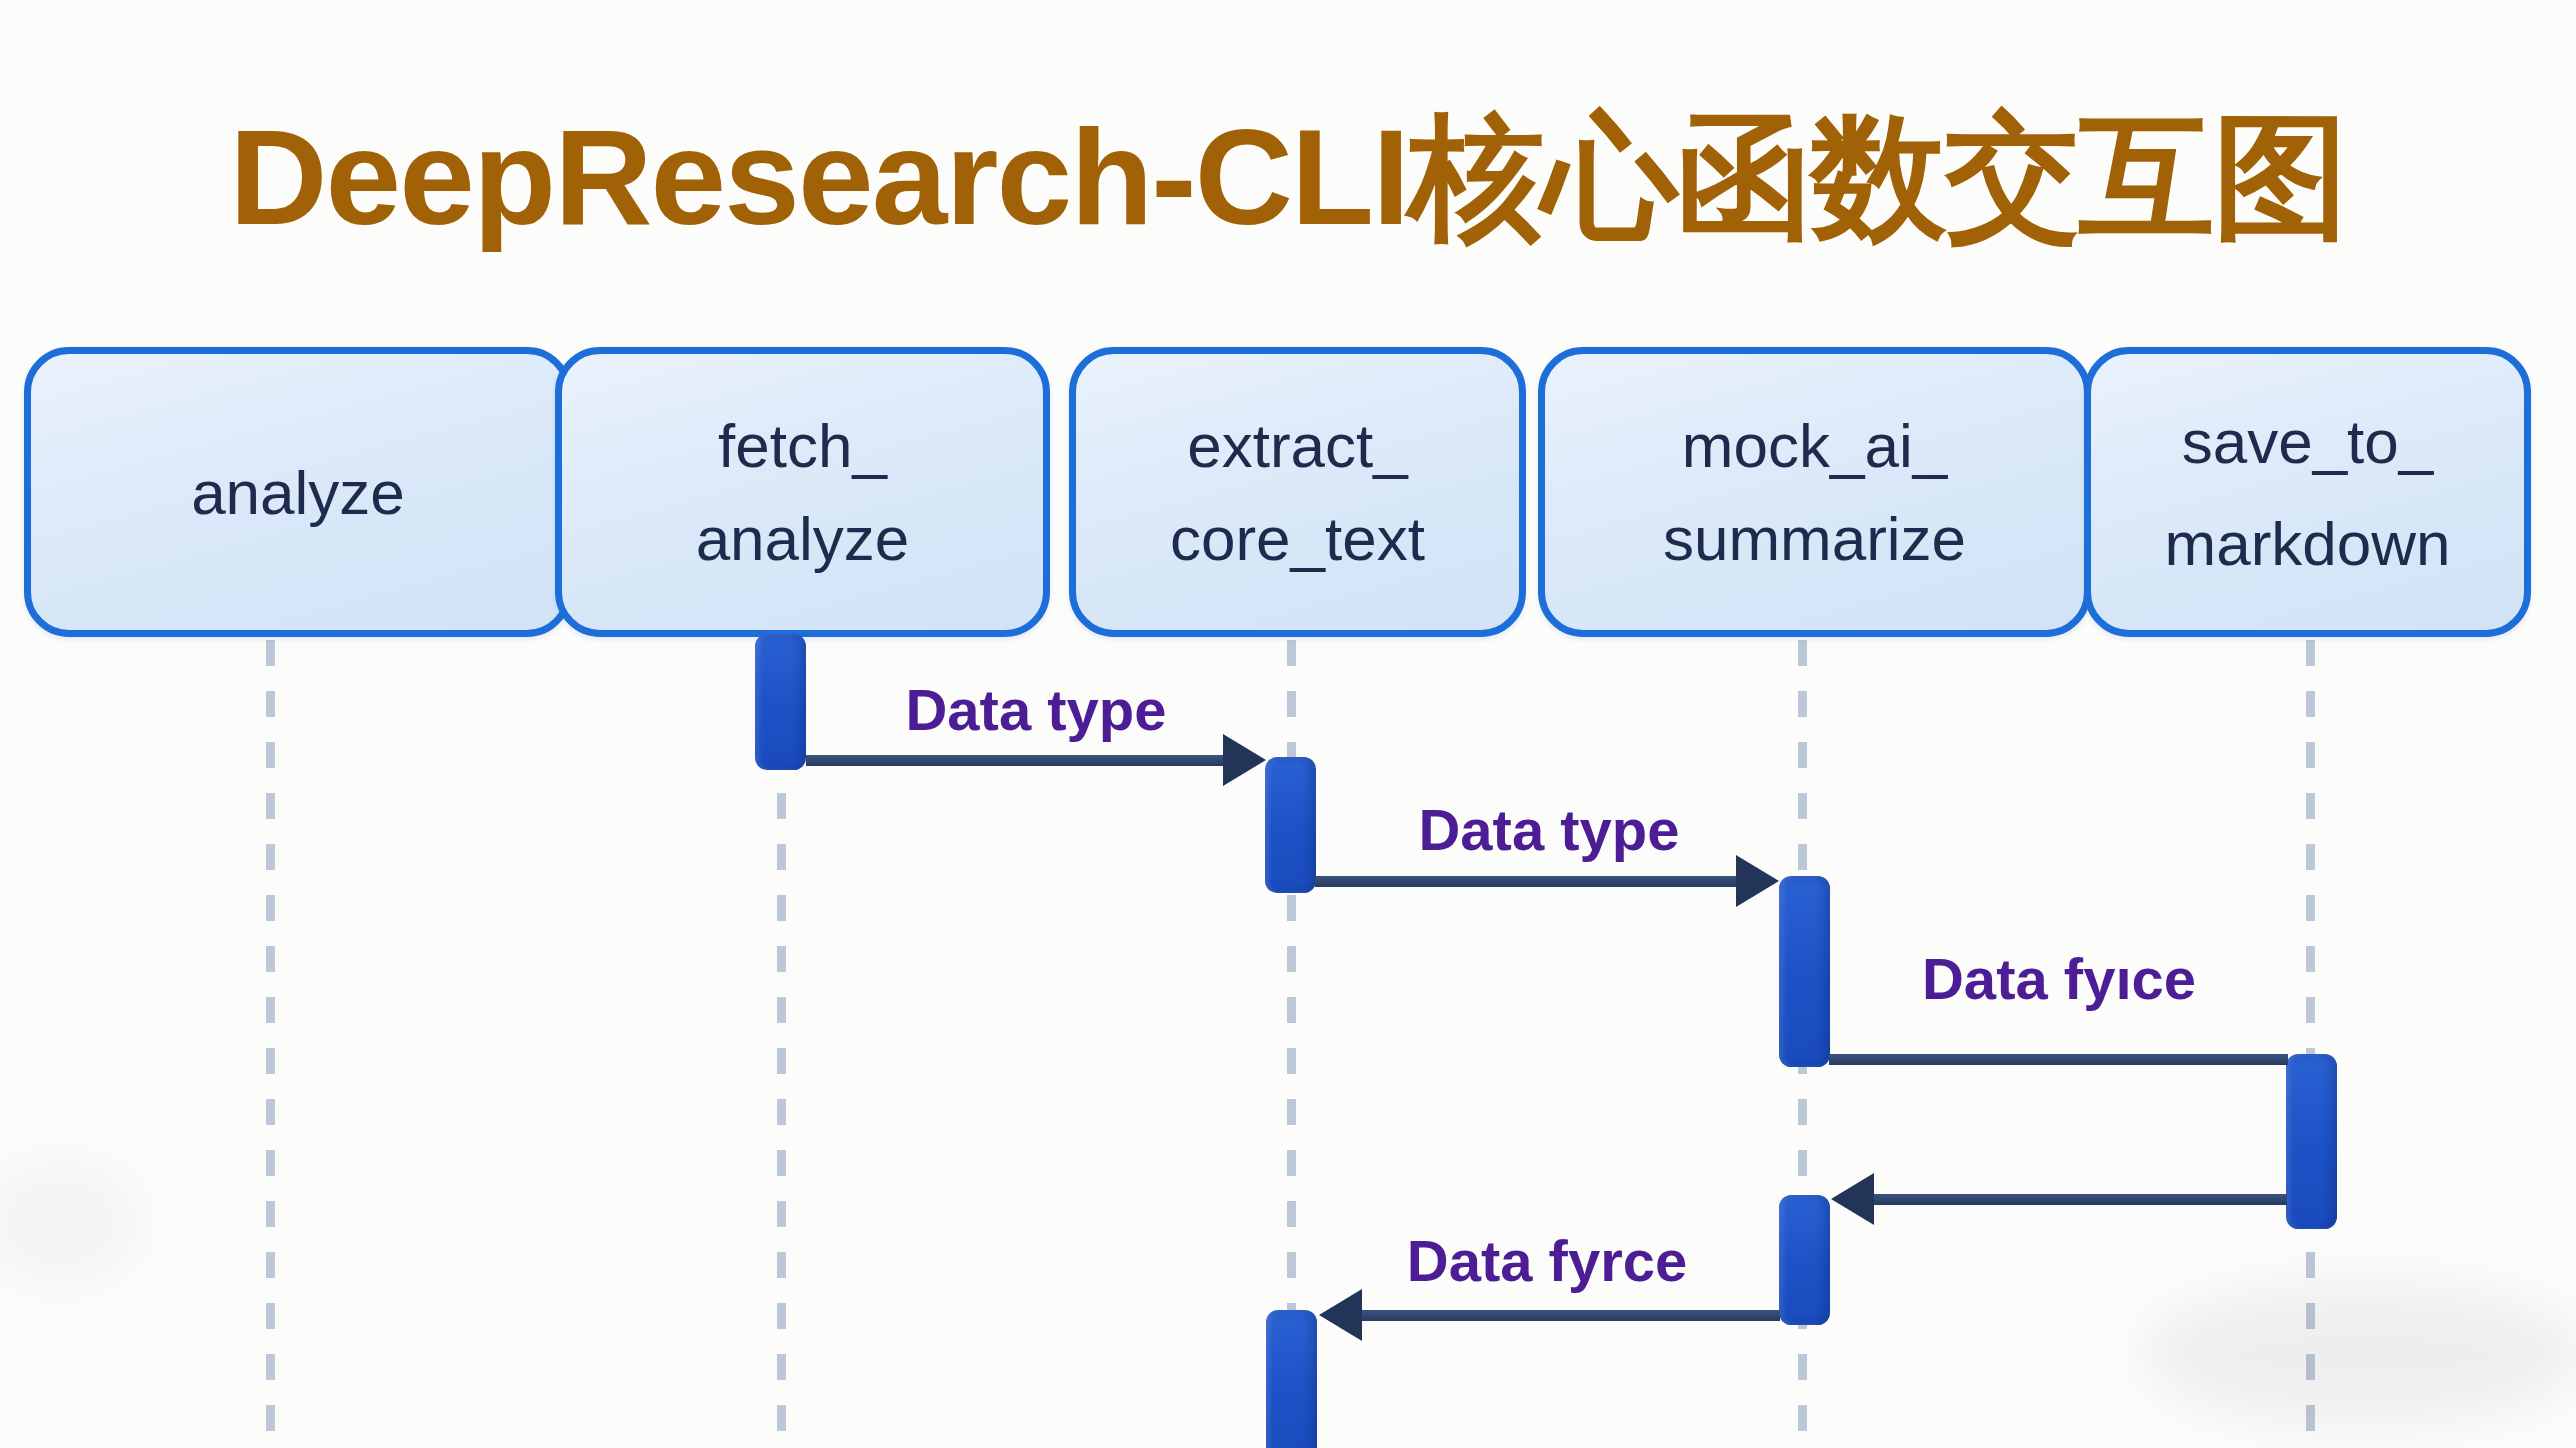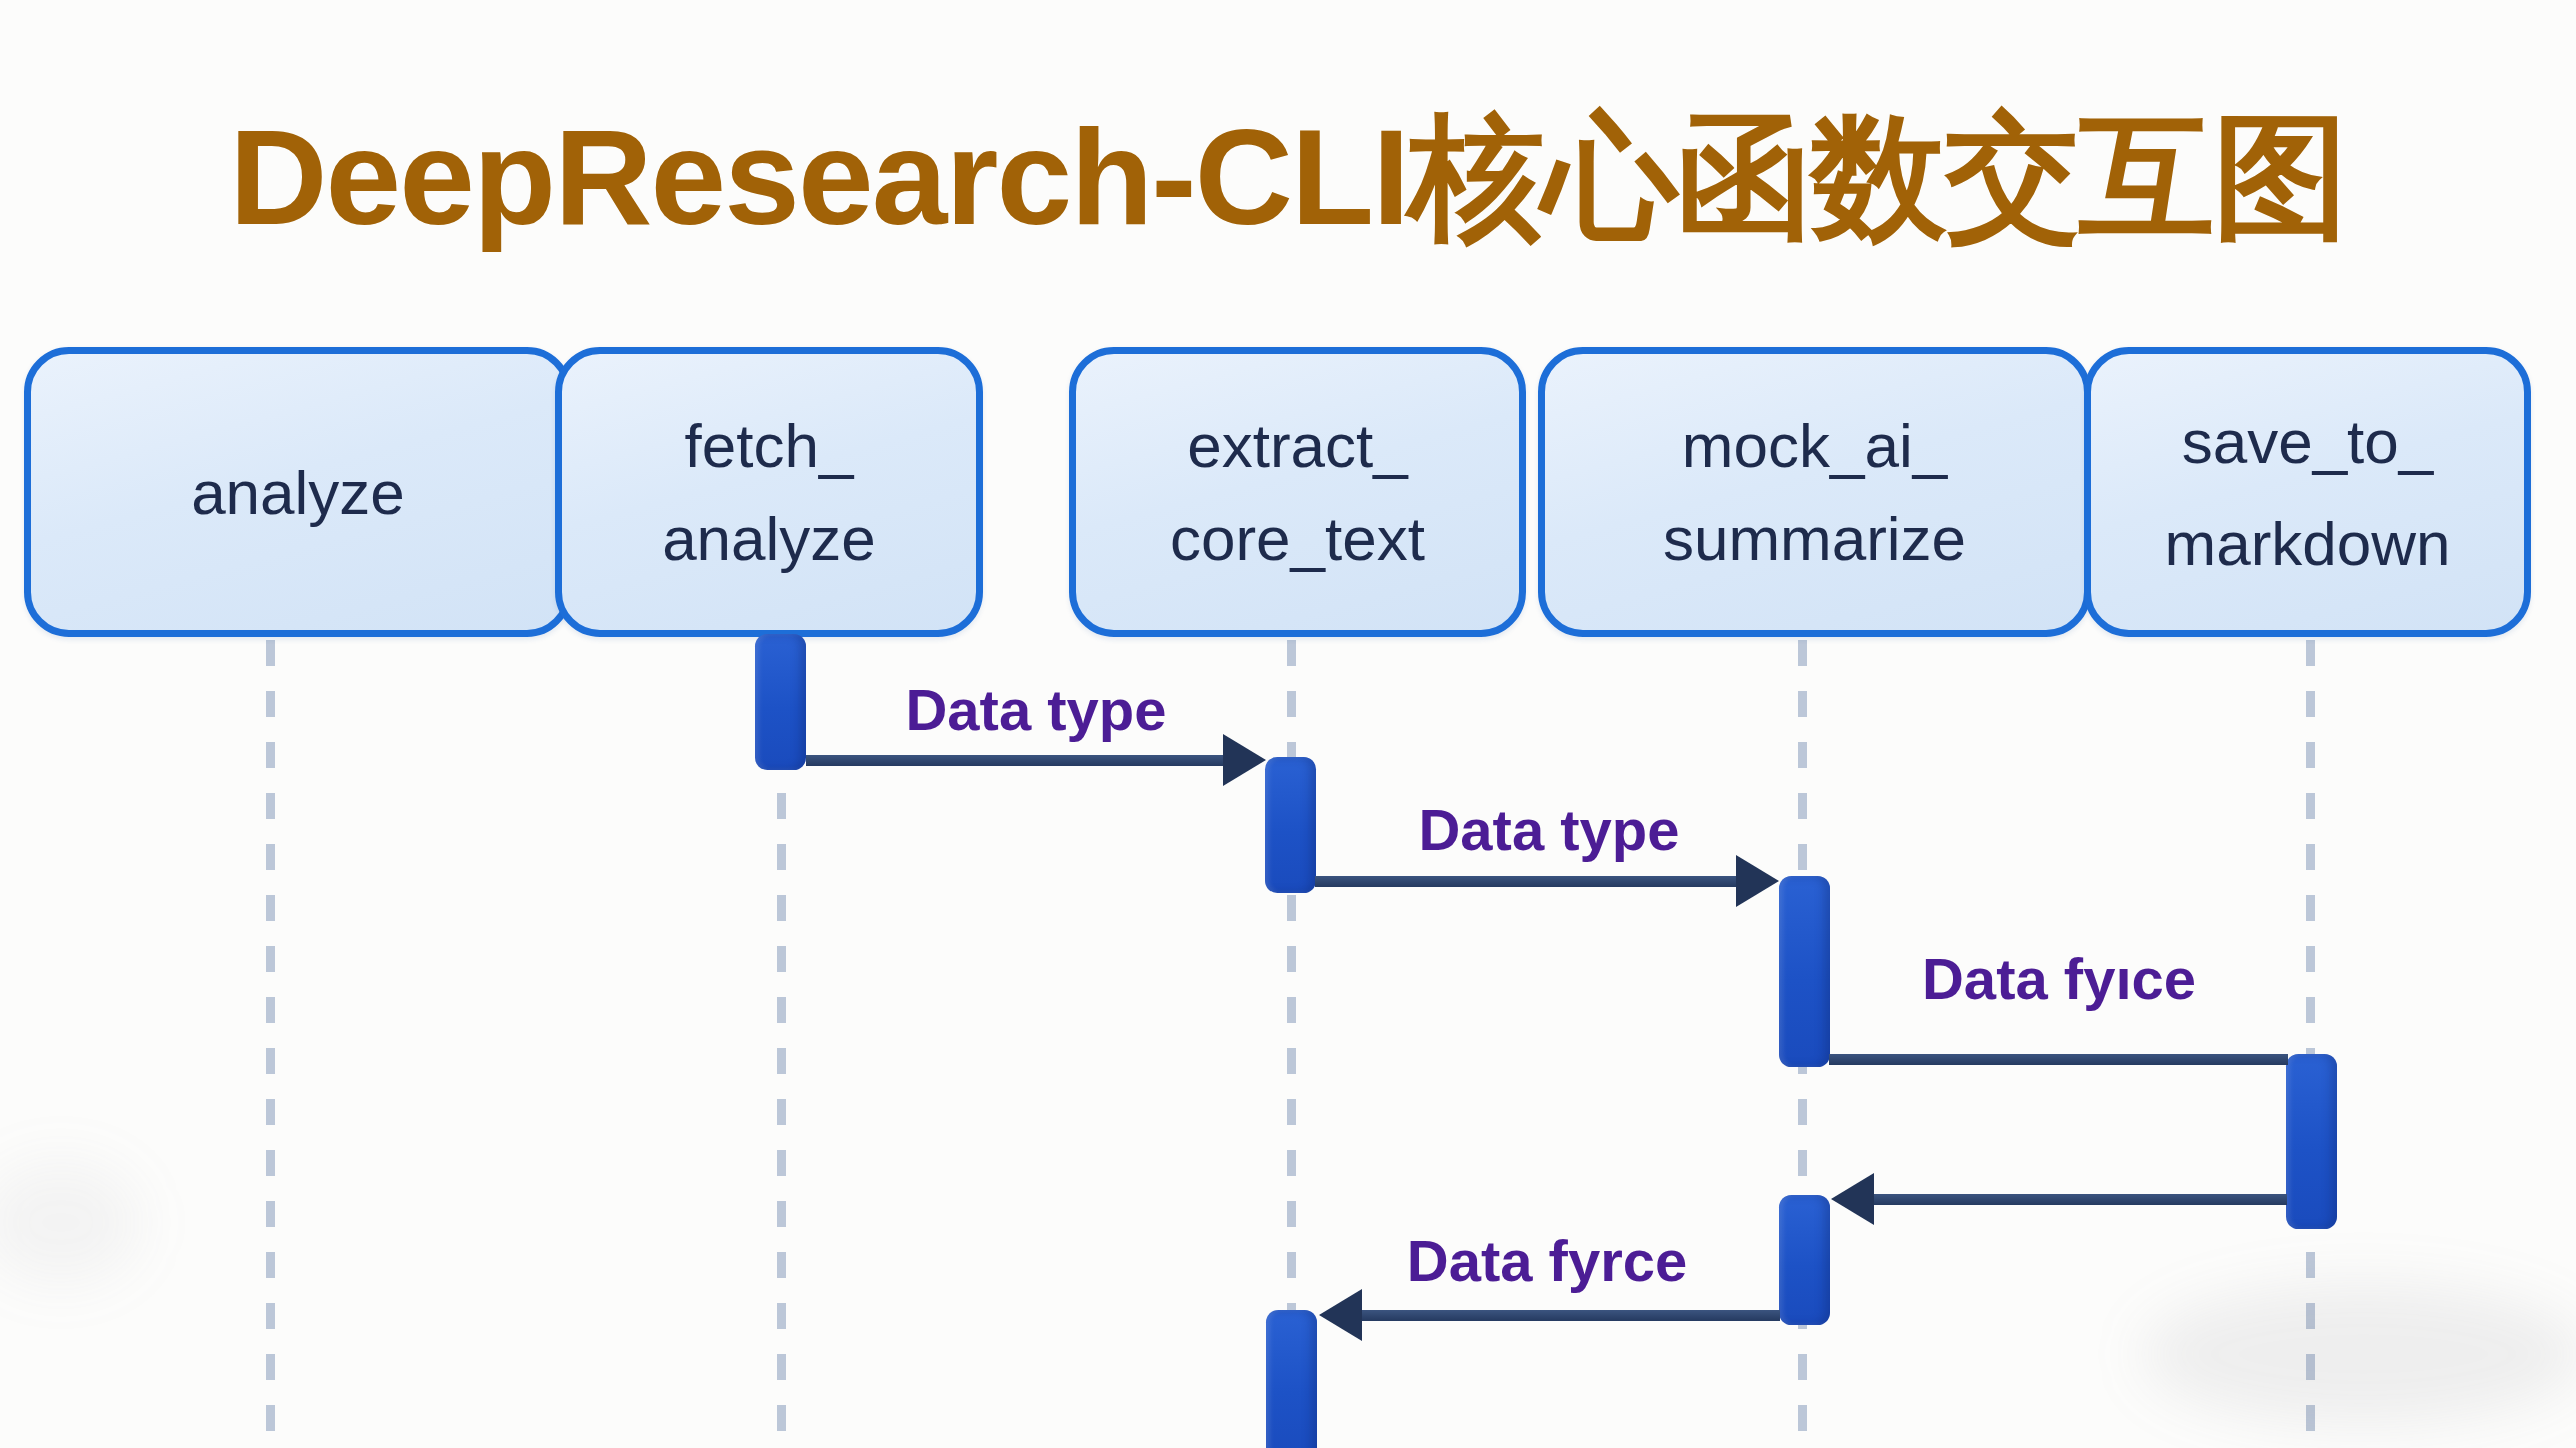--- a/index.html
+++ b/index.html
@@ -95,21 +95,21 @@
   <div class="lifeline" style="left:266px;"></div>
   <div class="lifeline" style="left:777px;"></div>
   <div class="lifeline" style="left:1287px;"></div>
   <div class="lifeline" style="left:1798px;"></div>
   <div class="lifeline" style="left:2306px;"></div>
 
   <div class="participant" style="left:24px;width:548px;">
     <div class="pline">analyze</div>
     <div class="pline"></div>
   </div>
-  <div class="participant" style="left:555px;width:428px;">
+  <div class="participant" style="left:555px;width:495px;">
     <div class="pline">fetch_</div>
     <div class="pline">analyze</div>
   </div>
   <div class="participant" style="left:1069px;width:457px;">
     <div class="pline">extract_</div>
     <div class="pline">core_text</div>
   </div>
   <div class="participant" style="left:1538px;width:553px;">
     <div class="pline">mock_ai_</div>
     <div class="pline">summarize</div>

